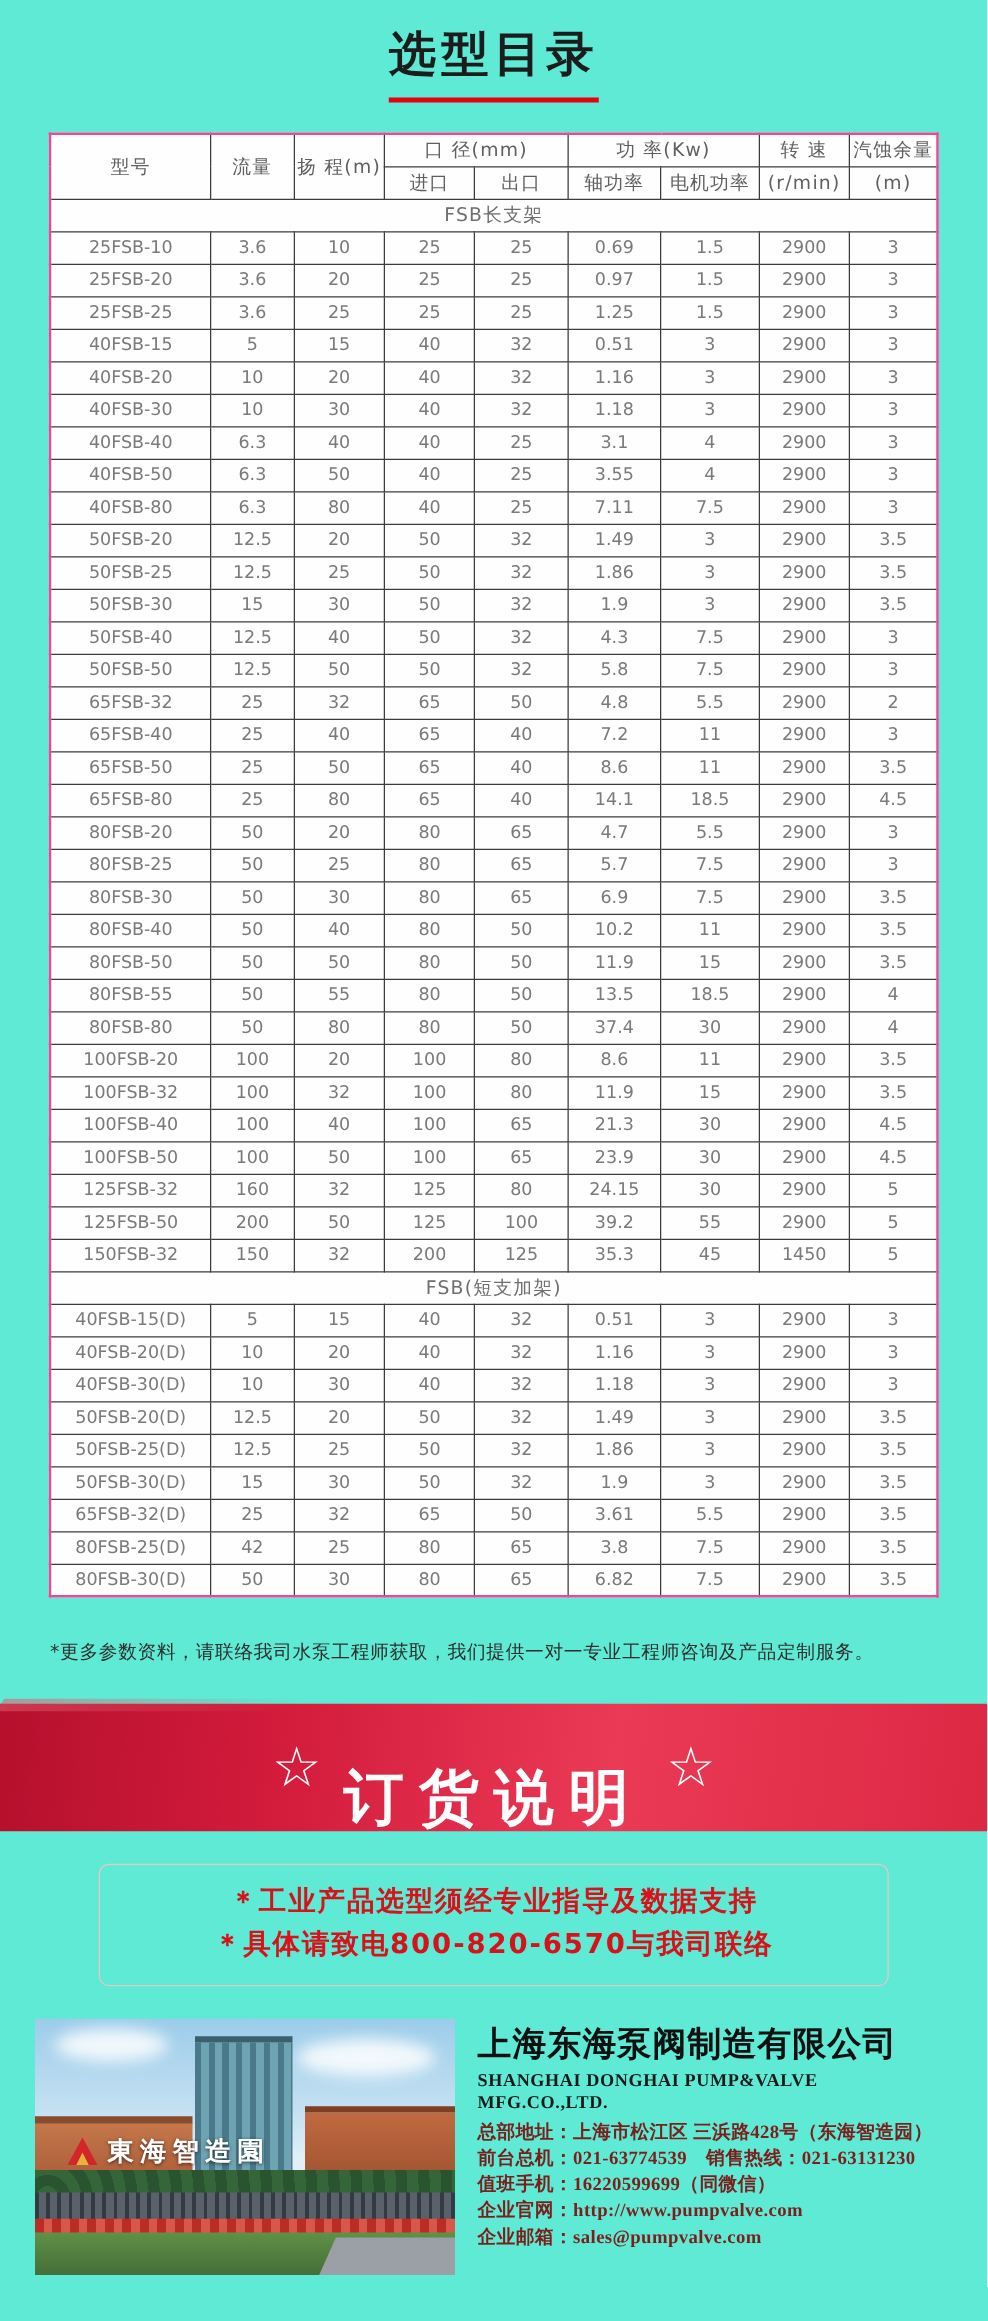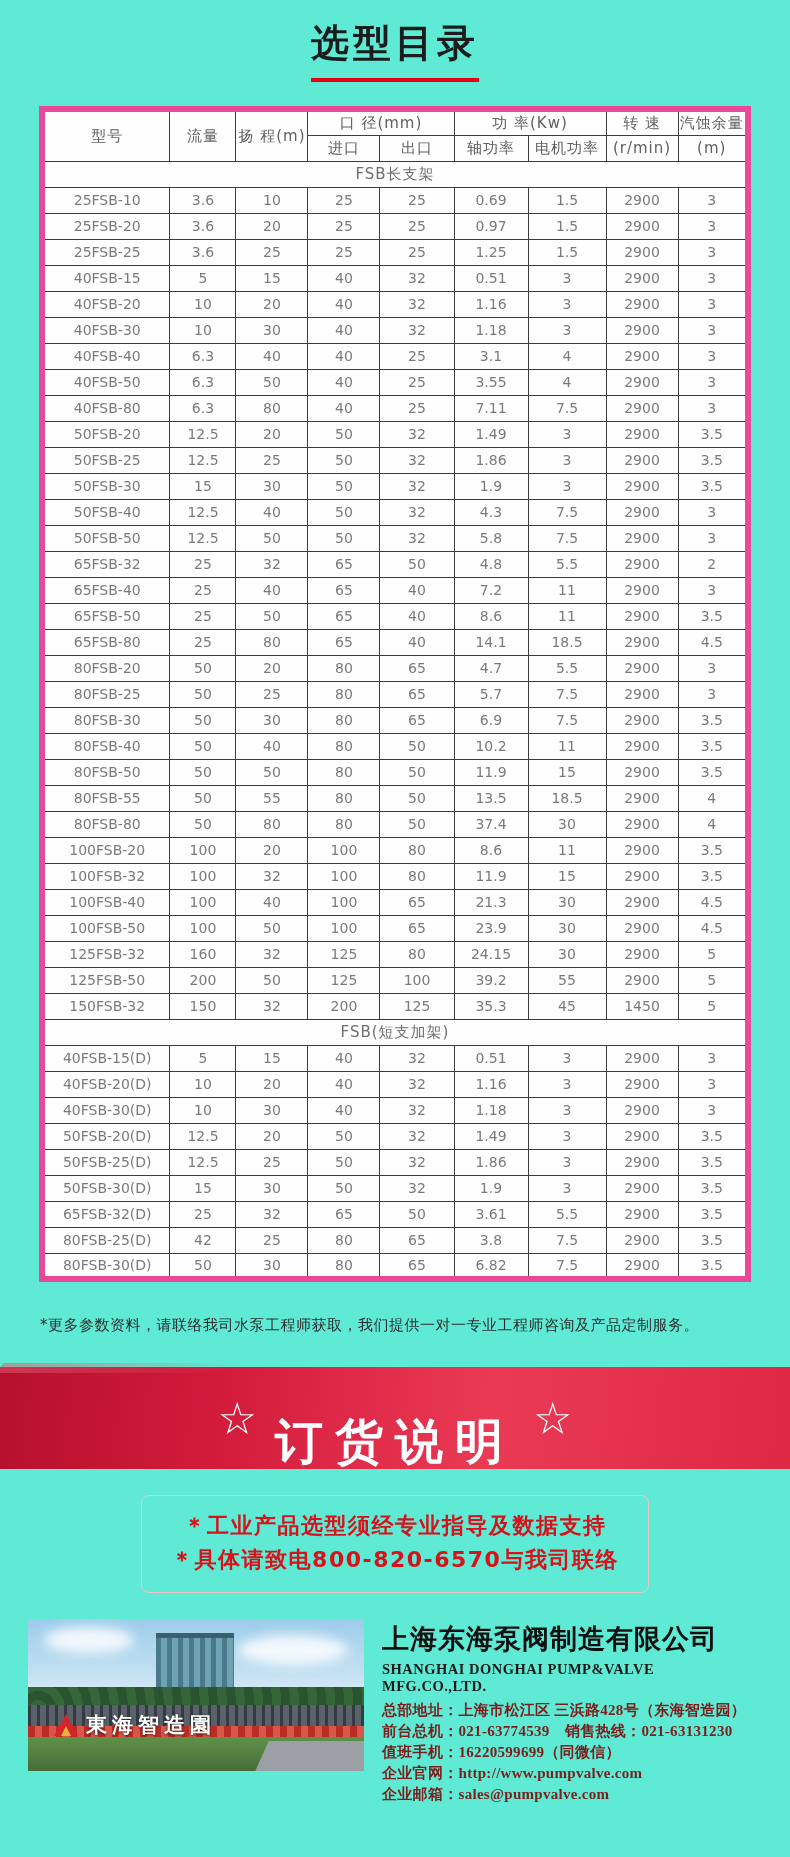--- a/index.html
+++ b/index.html
@@ -10,21 +10,21 @@
   .title-block { padding-top:18px; text-align:center; }
   .page-title { font-size:38px; font-weight:bold; color:#1c1c1c; letter-spacing:4px; }
   .title-underline { width:168px; height:4px; background:#e60012; margin:9px auto 0; }
 
   
   .spec-table { table-layout:fixed; border-collapse:collapse; margin:24px auto 0; width:712px; background:#fefefe; }
   .spec-table th, .spec-table td {
     border:1px solid #3c3c3c; text-align:center; vertical-align:middle;
     font-weight:normal; overflow:hidden; white-space:nowrap;
   }
-  .spec-table { border:6px solid #ec4899; }
+  .spec-table { border:2px solid #ec4899; }
   .spec-table th { height:26px; font-size:15px; color:#5f5f5f; letter-spacing:1px; }
   .spec-table td { height:26px; font-size:14px; color:#7a7a7a; }
   .section-cell { letter-spacing:1px; font-size:15px !important; color:#6e6e6e !important; }
 
   
   .footnote { margin:34px 0 0 40px; font-size:15px; color:#2e2e2e; letter-spacing:0.5px; }
 
   
   .order-banner {
     position:relative; margin-top:32px; width:790px; height:102px;
@@ -33,28 +33,28 @@
   }
   .order-banner::before {
     content:""; position:absolute; left:0; top:-4px; width:240px; height:10px;
     background:linear-gradient(90deg,#e05a6e,transparent); transform:skewX(-35deg); opacity:.55;
   }
   .banner-star { color:#ffffff; font-size:44px; font-weight:bold; padding:0 18px; }
   .banner-title { color:#ffffff; font-size:48px; font-weight:bold; letter-spacing:12px;margin-top:48px; }
 
   
   .notice-box {
-    width:508px; margin:26px auto 0; padding:13px 0 15px;
+    width:632px; margin:26px auto 0; padding:13px 0 15px;
     border:1px solid #ecc5c7; border-radius:8px; text-align:center;
   }
   .notice-line { font-size:22px; font-weight:bold; color:#d8121a; letter-spacing:1.5px; line-height:34px; }
 
   
   .company-section { display:flex; margin:26px 28px 0; }
-  .factory-photo { position:relative; width:336px; height:152px; overflow:hidden; flex:none;
+  .factory-photo { position:relative; width:336px; height:205px; overflow:hidden; flex:none;
     background:linear-gradient(#9cccea 0%,#c6e2f2 38%,#e2eff7 55%); }
   .ph-cloud { position:absolute; background:#ffffff; border-radius:50%; filter:blur(6px); opacity:.85; }
   .ph-cloud.c1 { left:16px; top:8px; width:90px; height:26px; }
   .ph-cloud.c2 { left:210px; top:16px; width:110px; height:30px; }
   .ph-tower { position:absolute; left:128px; top:14px; width:78px; height:118px;
     background:repeating-linear-gradient(90deg,#49798a 0 5px,#6ea3b2 5px 11px);
     border-top:5px solid #3a606e; }
   .ph-bldg-left { position:absolute; left:0; top:78px; width:126px; height:54px;
     background:linear-gradient(#c5764a,#a85c38); border-top:6px solid #8a4a2c; }
   .ph-bldg-right { position:absolute; right:0; top:70px; width:120px; height:62px;

